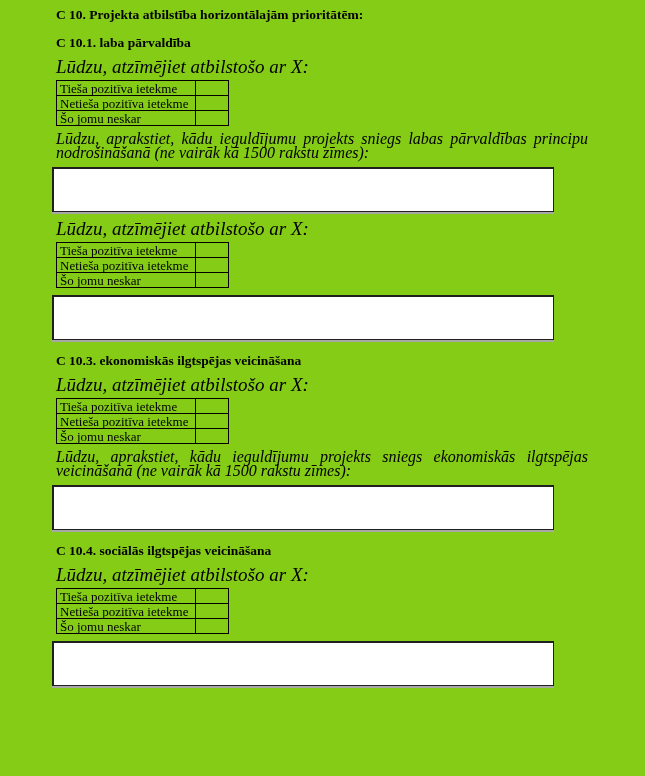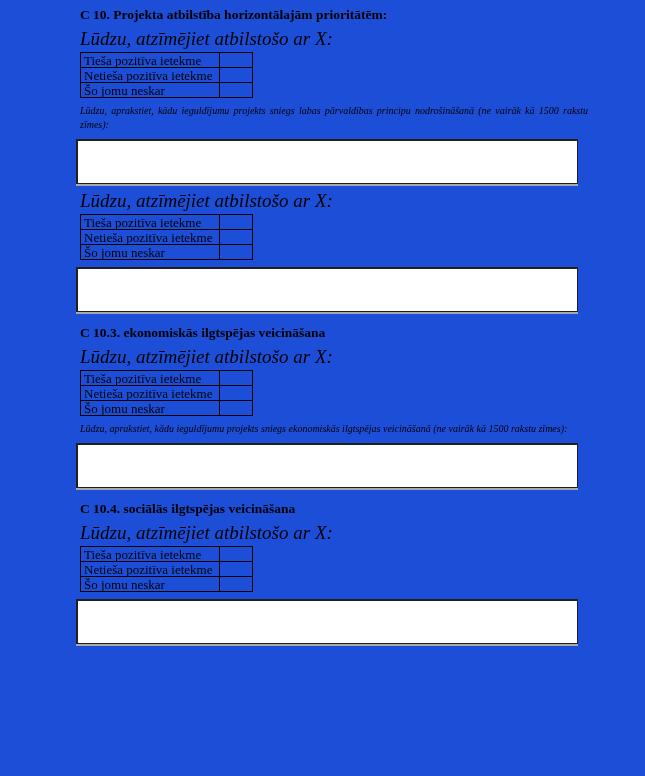--- a/index.html
+++ b/index.html
@@ -6,23 +6,23 @@
     margin: 0;
     padding: 0;
     background: #ffffff;
     color: #000000;
     font-family: "Liberation Serif", serif;
   }
   .page {
     position: relative;
     width: 645px;
     height: 776px;
-    background: #1d4ed8;
+    background: #84cc16;
     box-sizing: border-box;
-    padding: 8px 57px 0 80px;
+    padding: 8px 57px 0 56px;
     overflow: hidden;
   }
   .main-title {
     font-size: 13.5px;
     font-weight: bold;
     line-height: 14px;
     margin: 0;
   }
   .section-heading {
     font-size: 13.5px;
@@ -34,21 +34,21 @@
     margin-top: 0;
   }
   .mark-instr {
     font-style: italic;
     font-size: 19px;
     line-height: 14px;
     margin: 10px 0 0 0;
   }
   .desc-instr {
     font-style: italic;
-    font-size: 10px;
+    font-size: 16px;
     line-height: 14px;
     margin: 6px 0 0 0;
     text-align: justify;
   }
   table.options {
     border-collapse: collapse;
     margin: 6px 0 0 0;
     table-layout: fixed;
   }
   table.options td {
@@ -79,20 +79,21 @@
   }
 </style>
 </head>
 <body>
 
 <div class="page">
 
   <div class="main-title">C 10. Projekta atbilstība horizontālajām prioritātēm:</div>
 
   <div class="section">
+    <div class="section-heading">C 10.1. laba pārvaldība</div>
     <p class="mark-instr">Lūdzu, atzīmējiet atbilstošo ar X:</p>
     <table class="options">
       <tbody>
           <tr>
         <td class="opt-label">Tieša pozitīva ietekme</td>
         <td class="opt-cell"></td>
       </tr>
       <tr>
         <td class="opt-label">Netieša pozitīva ietekme</td>
         <td class="opt-cell"></td>

